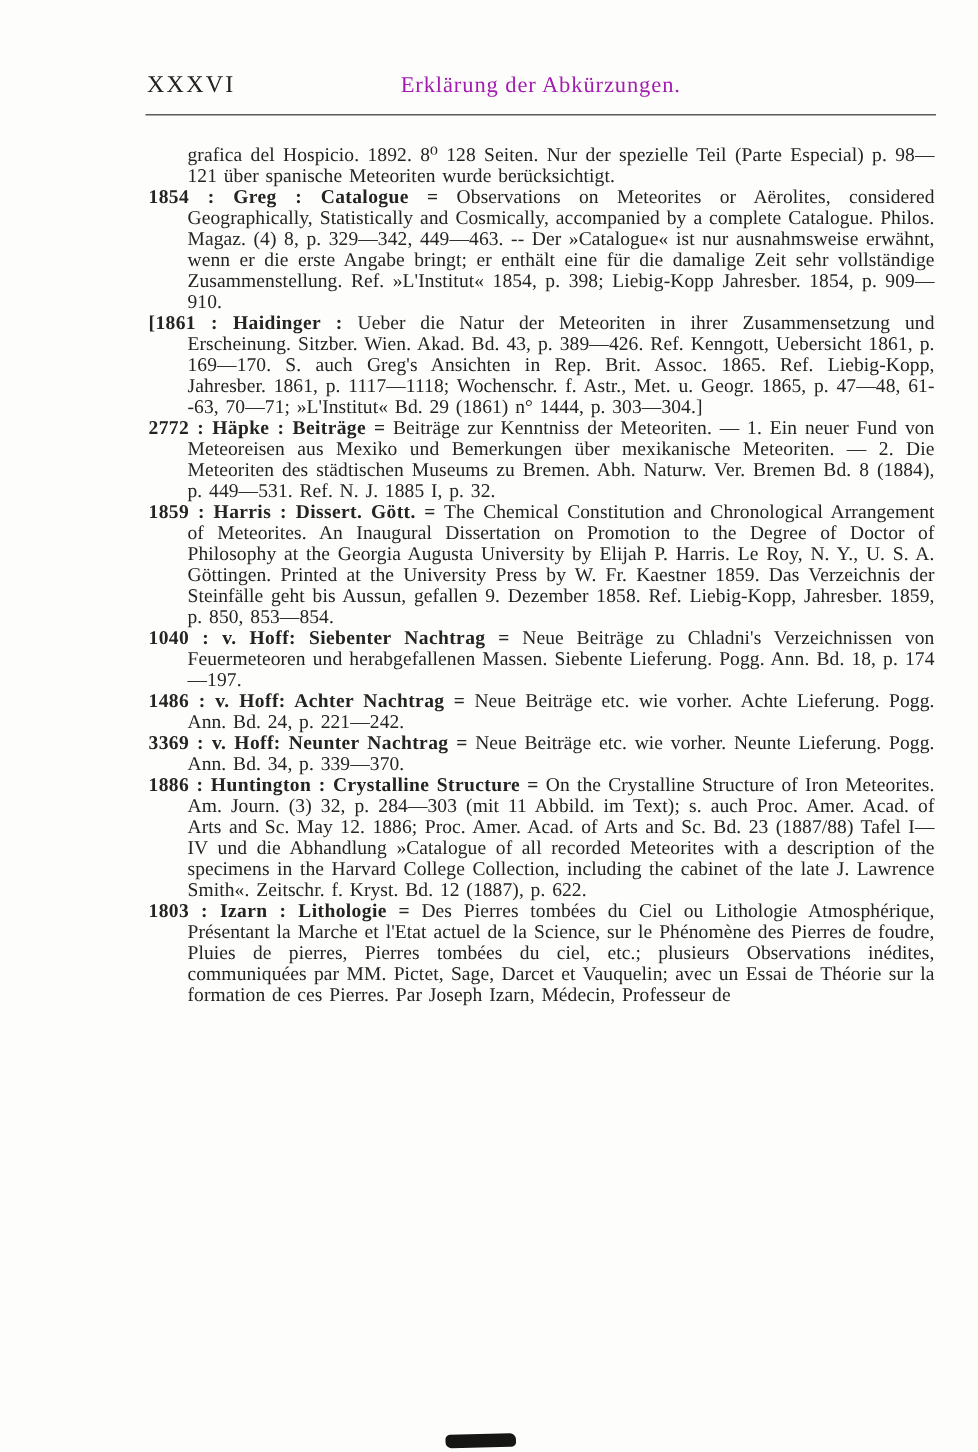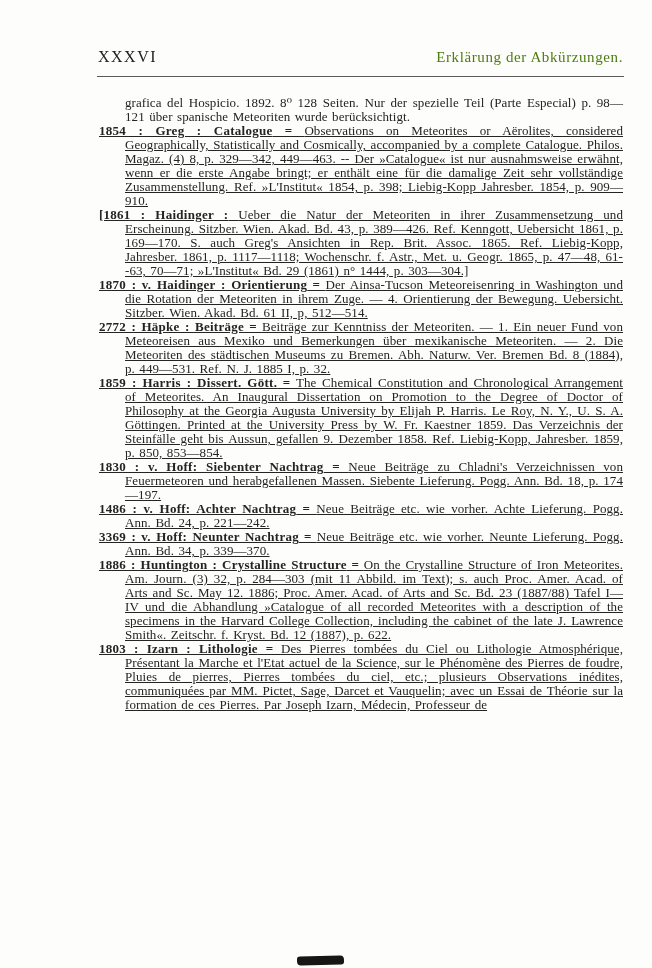--- a/index.html
+++ b/index.html
@@ -27,24 +27,24 @@
     top: 0;
     font-size: 16px;
     letter-spacing: 1.5px;
     color: #222;
   }
   .head-title {
     position: absolute;
     left: 0;
     right: 0;
     top: 1px;
-    text-align: right;
+    text-align: center;
     font-size: 15px;
     letter-spacing: 0.6px;
-    color: #4d7c0f;
+    color: #a21caf;
   }
   .head-rule {
     position: absolute;
     top: 76px;
     left: 97px;
     width: 527px;
     height: 0;
     border-top: 1.2px solid #5a5a58;
   }
   .content {
@@ -55,21 +55,21 @@
   }
   .content p {
     margin: 0;
     font-size: 13px;
     line-height: 14px;
     text-align: justify;
     word-spacing: 0.09em;
     letter-spacing: 0.005em;
     color: #242422;
   }
-  p.entry { margin-left: 26px; text-indent: -26px; text-decoration: underline; }
+  p.entry { margin-left: 26px; text-indent: -26px; }
   p.cont  { margin-left: 26px; text-indent: 0; }
   .entry b, .cont b { font-weight: 700; letter-spacing: 0.02em; }
   .sep { font-weight: 700; }
   .ink-smudge {
     position: absolute;
     left: 297px;
     top: 956px;
     width: 47px;
     height: 9px;
     background: #161614;
@@ -90,27 +90,26 @@
 
   <div class="content">
 
     <p class="cont"><b></b><span class="sep"></span><span>grafica del Hospicio. 1892. 8⁰ 128 Seiten. Nur der spezielle Teil (Parte Especial) p. 98—121 über spanische Meteoriten wurde berücksichtigt.</span></p>
 
     <p class="entry"><b>1854 : Greg : Catalogue</b><span class="sep"> = </span><span>Observations on Meteorites or Aërolites, considered Geographically, Statistically and Cosmically, accompanied by a complete Catalogue. Philos. Magaz. (4) 8, p. 329—342, 449—463. -- Der »Catalogue« ist nur ausnahmsweise erwähnt, wenn er die erste Angabe bringt; er enthält eine für die damalige Zeit sehr vollständige Zusammenstellung. Ref. »L'Institut« 1854, p. 398; Liebig-Kopp Jahresber. 1854, p. 909—910.</span></p>
 
 
     <p class="entry"><b>[1861 : Haidinger :</b><span class="sep"> </span><span>Ueber die Natur der Meteoriten in ihrer Zusammensetzung und Erscheinung. Sitzber. Wien. Akad. Bd. 43, p. 389—426. Ref. Kenngott, Uebersicht 1861, p. 169—170. S. auch Greg's Ansichten in Rep. Brit. Assoc. 1865. Ref. Liebig-Kopp, Jahresber. 1861, p. 1117—1118; Wochenschr. f. Astr., Met. u. Geogr. 1865, p. 47—48, 61--63, 70—71; »L'Institut« Bd. 29 (1861) n° 1444, p. 303—304.]</span></p>
 
-    <p class="entry"><b>1870 : v. Haidinger : Orientierung</b><span class="sep"> = </span><span>Der Ainsa-Tucson Meteoreisenring in Washington und die Rotation der Meteoriten in ihrem Zuge. — 4. Orientierung der Bewegung. Uebersicht. Sitzber. Wien. Akad. Bd. 61 II, p, 512—514.</span></p>
 
     <p class="entry"><b>2772 : Häpke : Beiträge</b><span class="sep"> = </span><span>Beiträge zur Kenntniss der Meteoriten. — 1. Ein neuer Fund von Meteoreisen aus Mexiko und Bemerkungen über mexikanische Meteoriten. — 2. Die Meteoriten des städtischen Museums zu Bremen. Abh. Naturw. Ver. Bremen Bd. 8 (1884), p. 449—531. Ref. N. J. 1885 I, p. 32.</span></p>
 
     <p class="entry"><b>1859 : Harris : Dissert. Gött.</b><span class="sep"> = </span><span>The Chemical Constitution and Chronological Arrangement of Meteorites. An Inaugural Dissertation on Promotion to the Degree of Doctor of Philosophy at the Georgia Augusta University by Elijah P. Harris. Le Roy, N. Y., U. S. A. Göttingen. Printed at the University Press by W. Fr. Kaestner 1859. Das Verzeichnis der Steinfälle geht bis Aussun, gefallen 9. Dezember 1858. Ref. Liebig-Kopp, Jahresber. 1859, p. 850, 853—854.</span></p>
 
-    <p class="entry"><b>1830 : v. Hoff: Siebenter Nachtrag</b><span class="sep"> = </span><span>Neue Beiträge zu Chladni's Verzeichnissen von Feuermeteoren und herabgefallenen Massen. Siebente Lieferung. Pogg. Ann. Bd. 18, p. 174—197.</span></p>
+    <p class="entry"><b>1040 : v. Hoff: Siebenter Nachtrag</b><span class="sep"> = </span><span>Neue Beiträge zu Chladni's Verzeichnissen von Feuermeteoren und herabgefallenen Massen. Siebente Lieferung. Pogg. Ann. Bd. 18, p. 174—197.</span></p>
 
     <p class="entry"><b>1486 : v. Hoff: Achter Nachtrag</b><span class="sep"> = </span><span>Neue Beiträge etc. wie vorher. Achte Lieferung. Pogg. Ann. Bd. 24, p. 221—242.</span></p>
 
     <p class="entry"><b>3369 : v. Hoff: Neunter Nachtrag</b><span class="sep"> = </span><span>Neue Beiträge etc. wie vorher. Neunte Lieferung. Pogg. Ann. Bd. 34, p. 339—370.</span></p>
 
     <p class="entry"><b>1886 : Huntington : Crystalline Structure</b><span class="sep"> = </span><span>On the Crystalline Structure of Iron Meteorites. Am. Journ. (3) 32, p. 284—303 (mit 11 Abbild. im Text); s. auch Proc. Amer. Acad. of Arts and Sc. May 12. 1886; Proc. Amer. Acad. of Arts and Sc. Bd. 23 (1887/88) Tafel I—IV und die Abhandlung »Catalogue of all recorded Meteorites with a description of the specimens in the Harvard College Collection, including the cabinet of the late J. Lawrence Smith«. Zeitschr. f. Kryst. Bd. 12 (1887), p. 622.</span></p>
 
     <p class="entry"><b>1803 : Izarn : Lithologie</b><span class="sep"> = </span><span>Des Pierres tombées du Ciel ou Lithologie Atmosphérique, Présentant la Marche et l'Etat actuel de la Science, sur le Phénomène des Pierres de foudre, Pluies de pierres, Pierres tombées du ciel, etc.; plusieurs Observations inédites, communiquées par MM. Pictet, Sage, Darcet et Vauquelin; avec un Essai de Théorie sur la formation de ces Pierres. Par Joseph Izarn, Médecin, Professeur de</span></p>
 
   </div>

